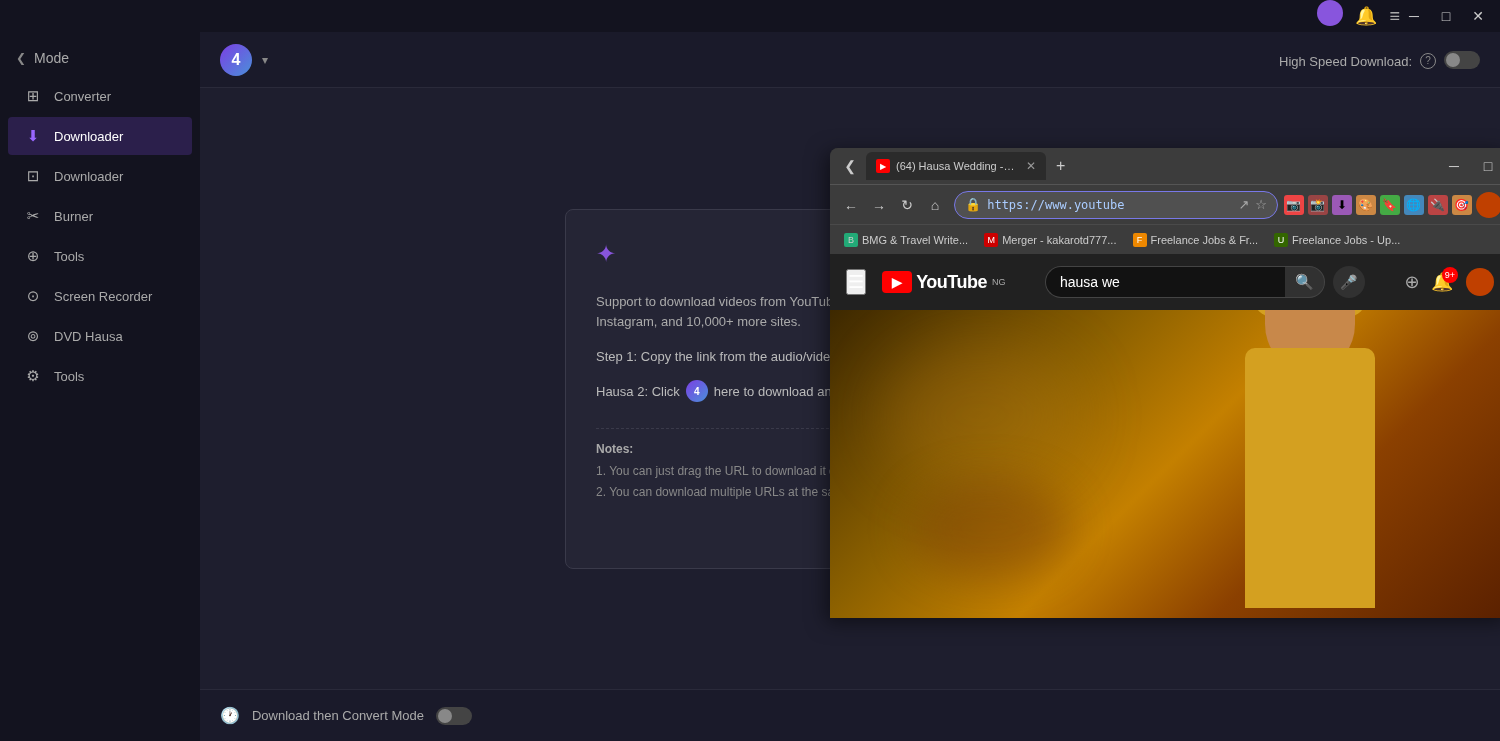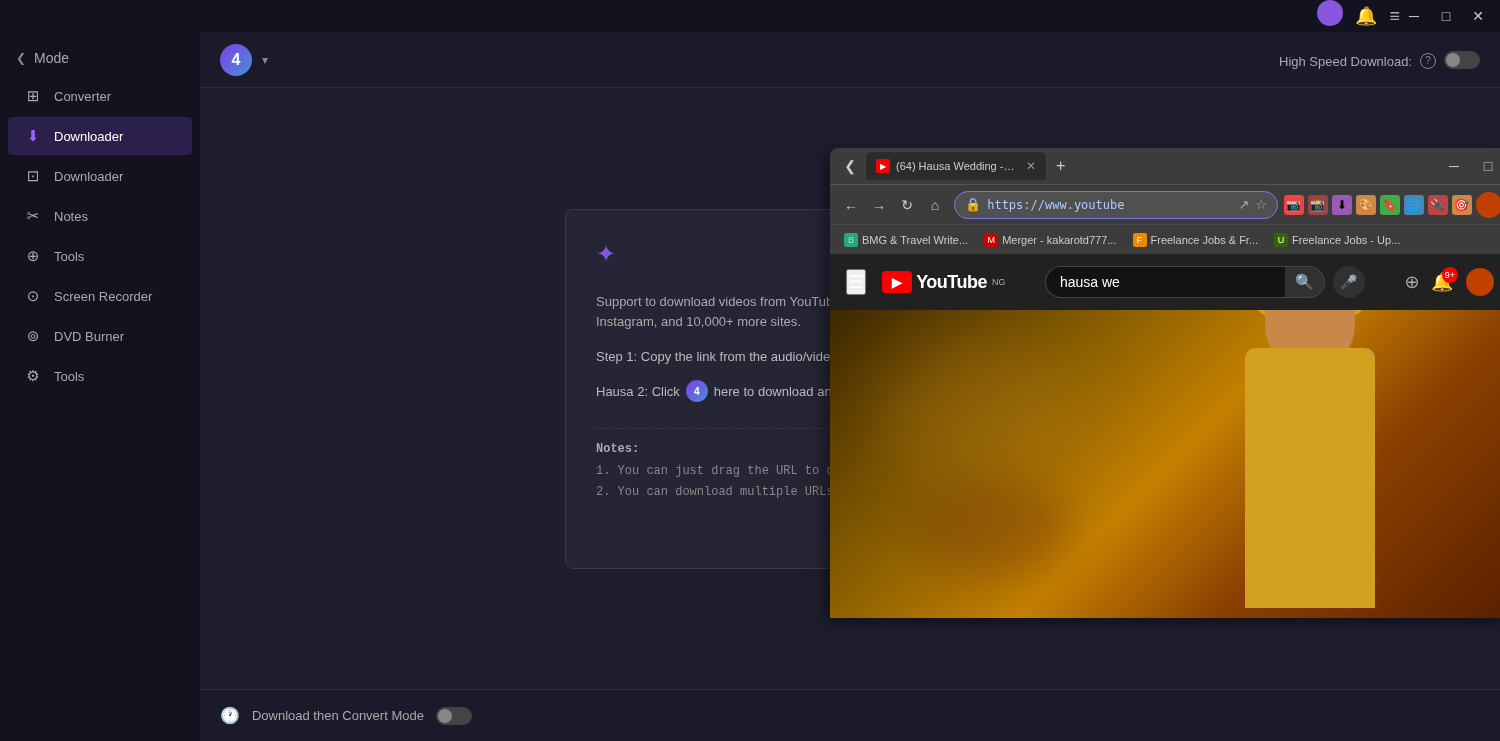--- a/index.html
+++ b/index.html
@@ -282,21 +282,20 @@
       line-height: 1.8;
     }
     .panel-notes .notes-title {
       color: #aaa;
       font-weight: 600;
     }
     .panel-dashed-border {
       border-top: 1px dashed #3a3a4a;
       margin-top: 10px;
       padding-top: 10px;
-      font-family: Liberation Mono, monospace;
     }
 
     
     .bottom-bar {
       height: 52px;
       background: #1a1a2a;
       display: flex;
       align-items: center;
       padding: 0 20px;
       gap: 12px;
@@ -791,33 +790,33 @@
     <div class="sidebar-item active">
       <span class="sidebar-icon" style="color:#9966ff;">⬇</span>
       <span class="sidebar-label">Downloader</span>
     </div>
     <div class="sidebar-item">
       <span class="sidebar-icon">⊡</span>
       <span class="sidebar-label">Downloader</span>
     </div>
     <div class="sidebar-item">
       <span class="sidebar-icon">✂</span>
-      <span class="sidebar-label">Notes</span>
+      <span class="sidebar-label">Burner</span>
     </div>
     <div class="sidebar-item">
       <span class="sidebar-icon">⊕</span>
       <span class="sidebar-label">Tools</span>
     </div>
     <div class="sidebar-item">
       <span class="sidebar-icon">⊙</span>
       <span class="sidebar-label">Screen Recorder</span>
     </div>
     <div class="sidebar-item">
       <span class="sidebar-icon">⊚</span>
-      <span class="sidebar-label">DVD Burner</span>
+      <span class="sidebar-label">DVD Hausa</span>
     </div>
     <div class="sidebar-item">
       <span class="sidebar-icon">⚙</span>
       <span class="sidebar-label">Tools</span>
     </div>
   </div>
 
   <div class="main-content">
 
     <div class="top-bar">

